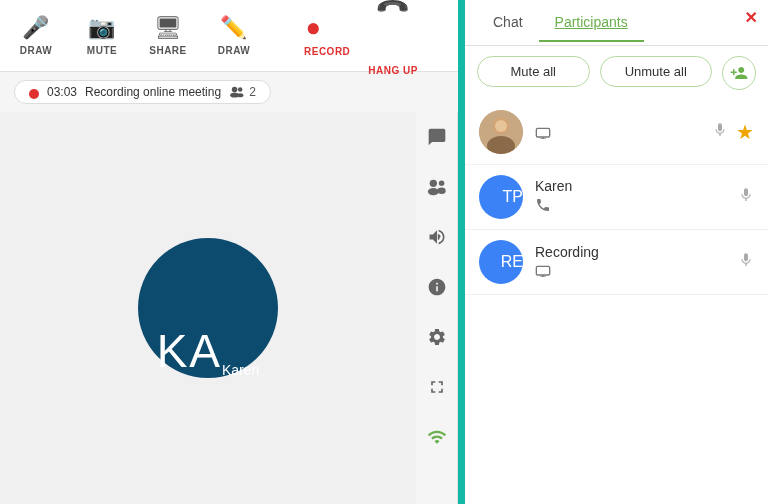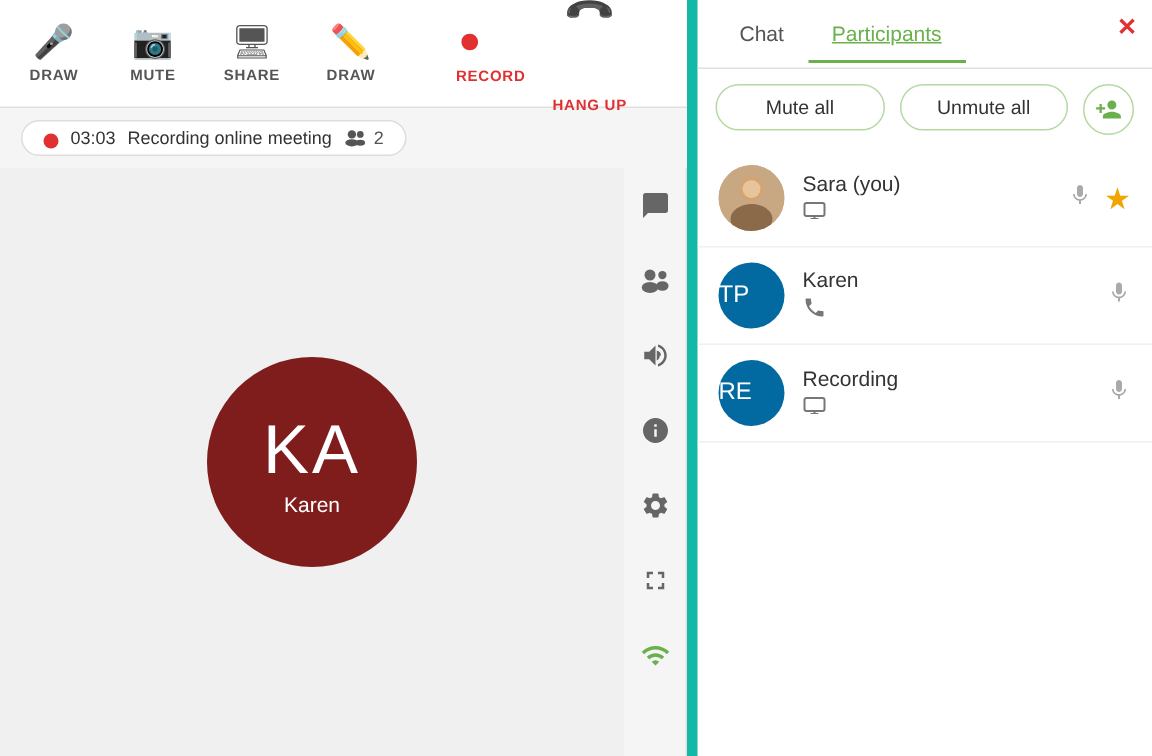--- a/index.html
+++ b/index.html
@@ -87,24 +87,24 @@
       flex: 1;
       display: flex;
       align-items: center;
       justify-content: center;
       background: #f0f0f0;
     }
     .avatar-circle {
       width: 140px;
       height: 140px;
       border-radius: 50%;
-      background: #7f1d1d;
-      display: flex;
-      flex-direction: column;
-      align-items: center;
+      background: #0c4a6e;
+      display: flex;
+      flex-direction: row;
+      align-items: flex-end;
       justify-content: center;
       color: #fff;
     }
     .avatar-initials {
       font-size: 46px;
       font-weight: 300;
       letter-spacing: 2px;
     }
     .avatar-name {
       font-size: 14px;
@@ -215,25 +215,25 @@
       display: flex;
       align-items: center;
       padding: 10px 14px;
       gap: 12px;
       border-bottom: 1px solid #f0f0f0;
     }
     .p-avatar-initials {
       width: 44px;
       height: 44px;
       border-radius: 50%;
-      background: #0369a1;
+      background: #3b82f6;
       color: #fff;
       display: flex;
       align-items: center;
-      justify-content: flex-start;
+      justify-content: flex-end;
       font-size: 16px;
       font-weight: 500;
       flex-shrink: 0;
     }
     .p-info {
       flex: 1;
     }
     .p-name {
       font-size: 14px;
       font-weight: 500;
@@ -399,21 +399,20 @@
       <div class="sara-avatar">
 
         <svg width="44" height="44" viewBox="0 0 44 44">
           <circle cx="22" cy="22" r="22" fill="#c8a882"></circle>
           <circle cx="22" cy="16" r="8" fill="#d4a373"></circle>
           <ellipse cx="22" cy="36" rx="14" ry="10" fill="#8b6a4a"></ellipse>
           <circle cx="22" cy="16" r="6" fill="#e8c49a"></circle>
         </svg>
       </div>
       <div class="p-info">
-        <div class="p-name">Sara (you)</div>
         <div class="p-status-icon">
           <svg width="16" height="12" viewBox="0 0 24 18" fill="#777">
               <rect x="2" y="2" width="20" height="13" rx="2" ry="2" fill="none" stroke="#777" stroke-width="2"></rect>
               <line x1="8" y1="18" x2="16" y2="18" stroke="#777" stroke-width="2"></line>
               <line x1="12" y1="15" x2="12" y2="18" stroke="#777" stroke-width="2"></line>
             </svg>
         </div>
       </div>
       <div class="p-controls">
         <span class="p-mic-icon">

